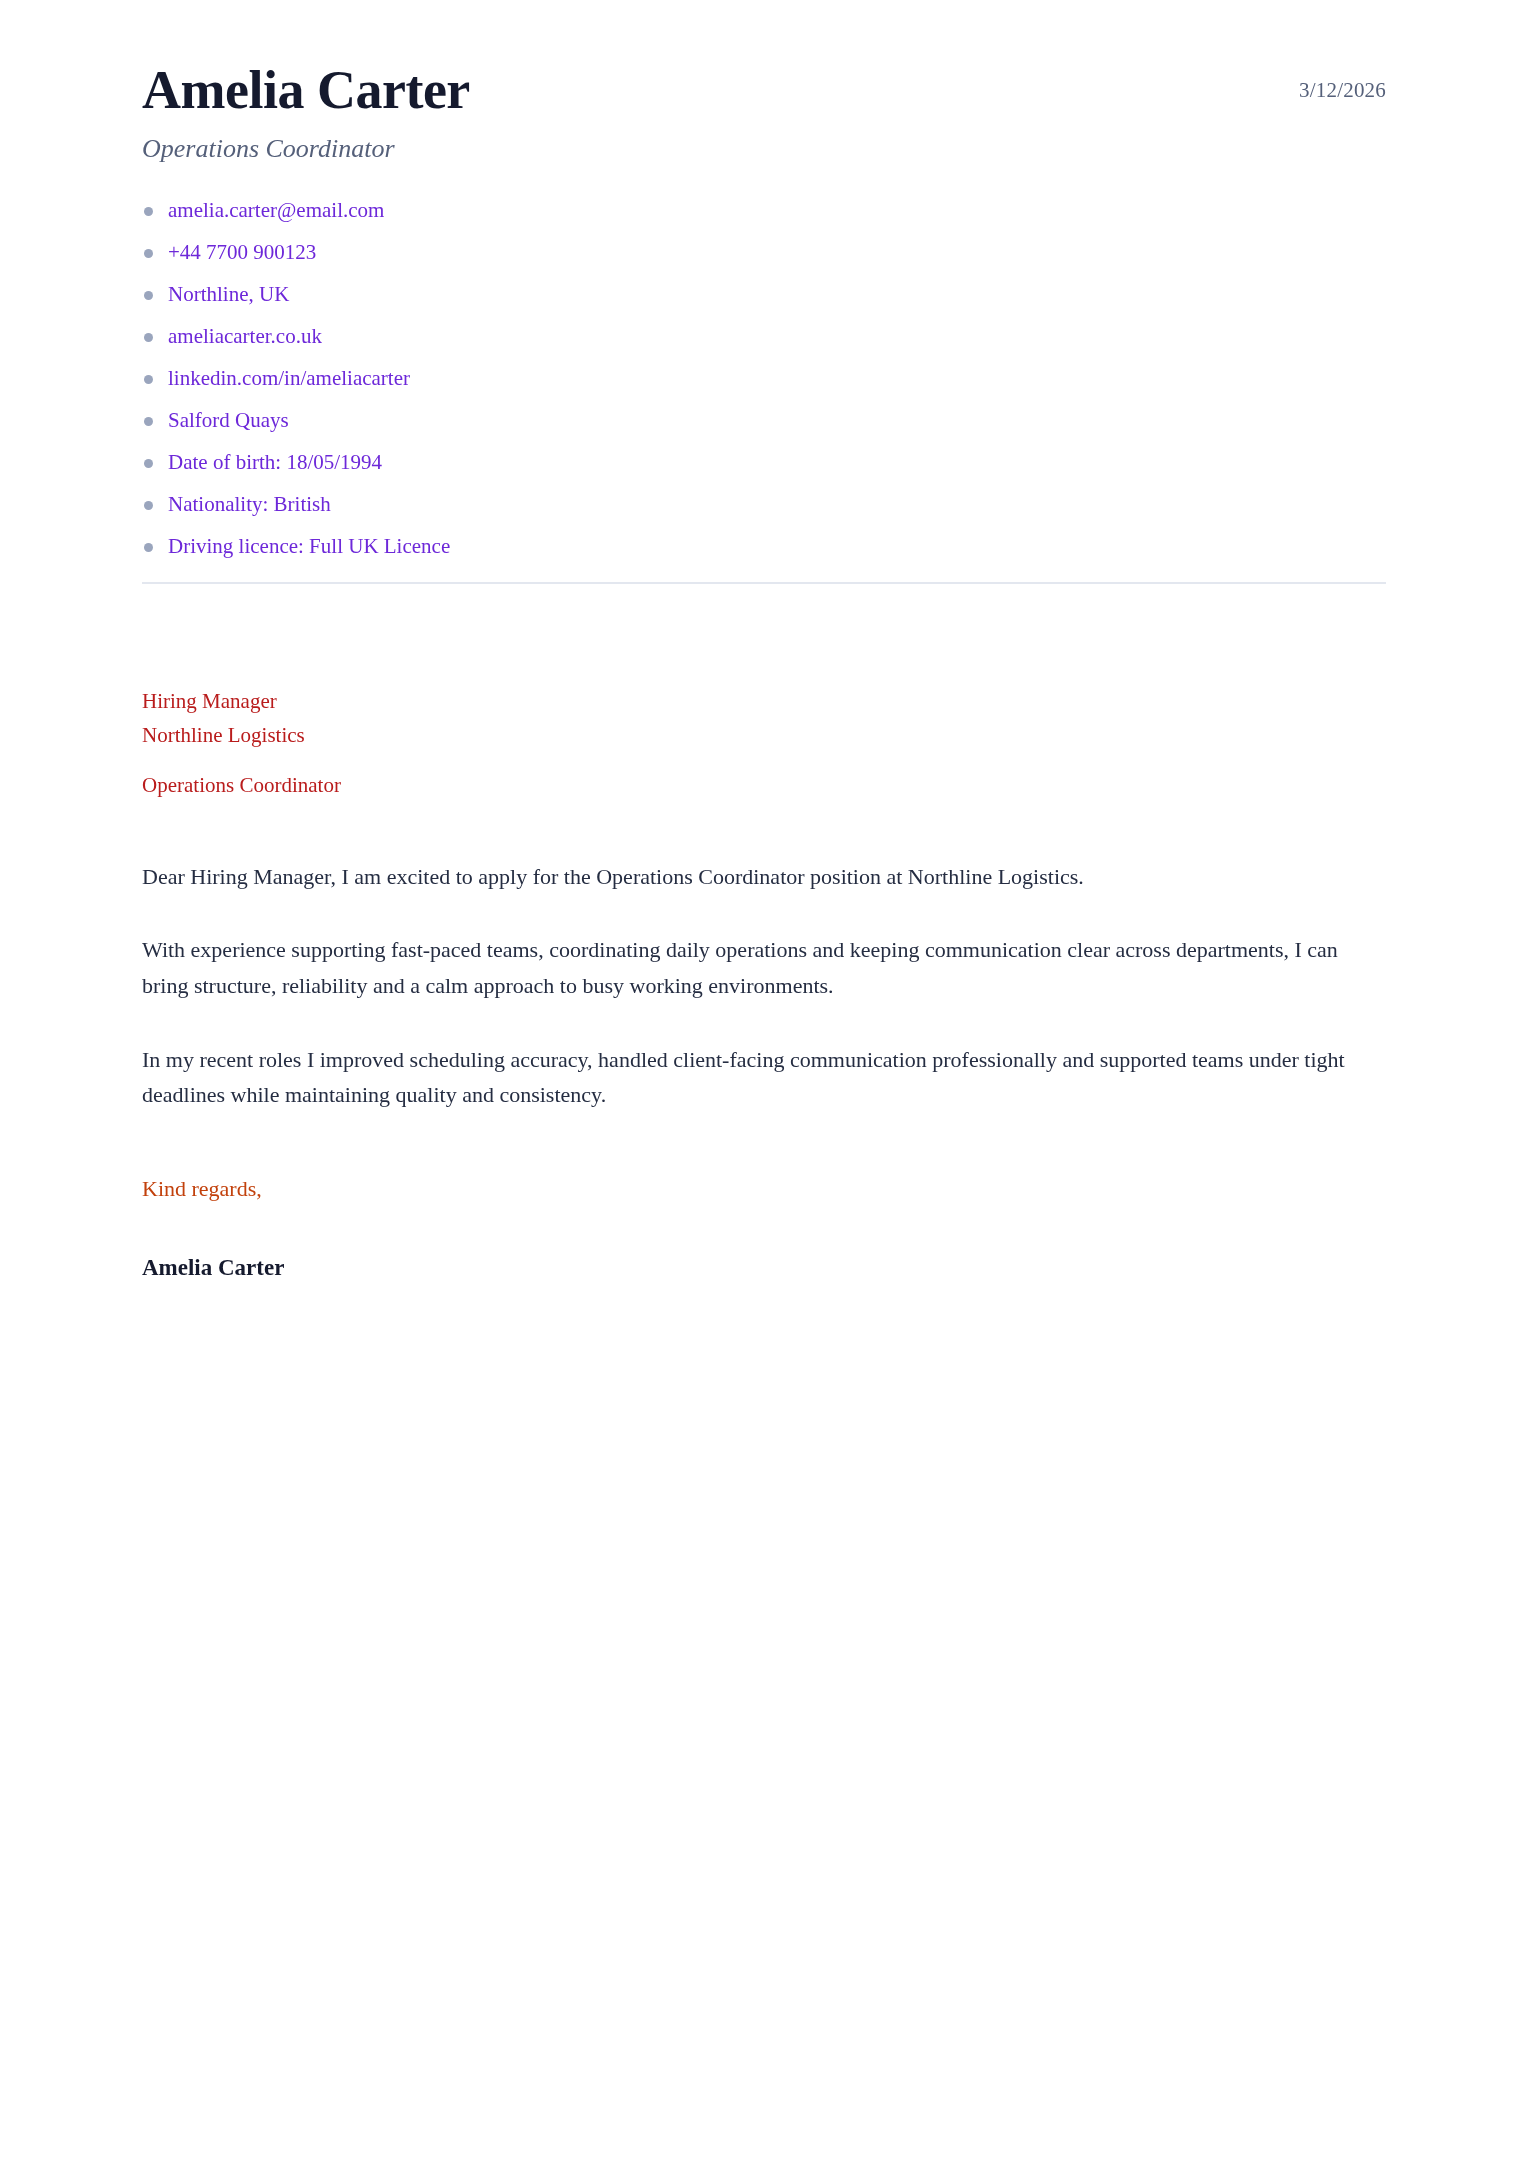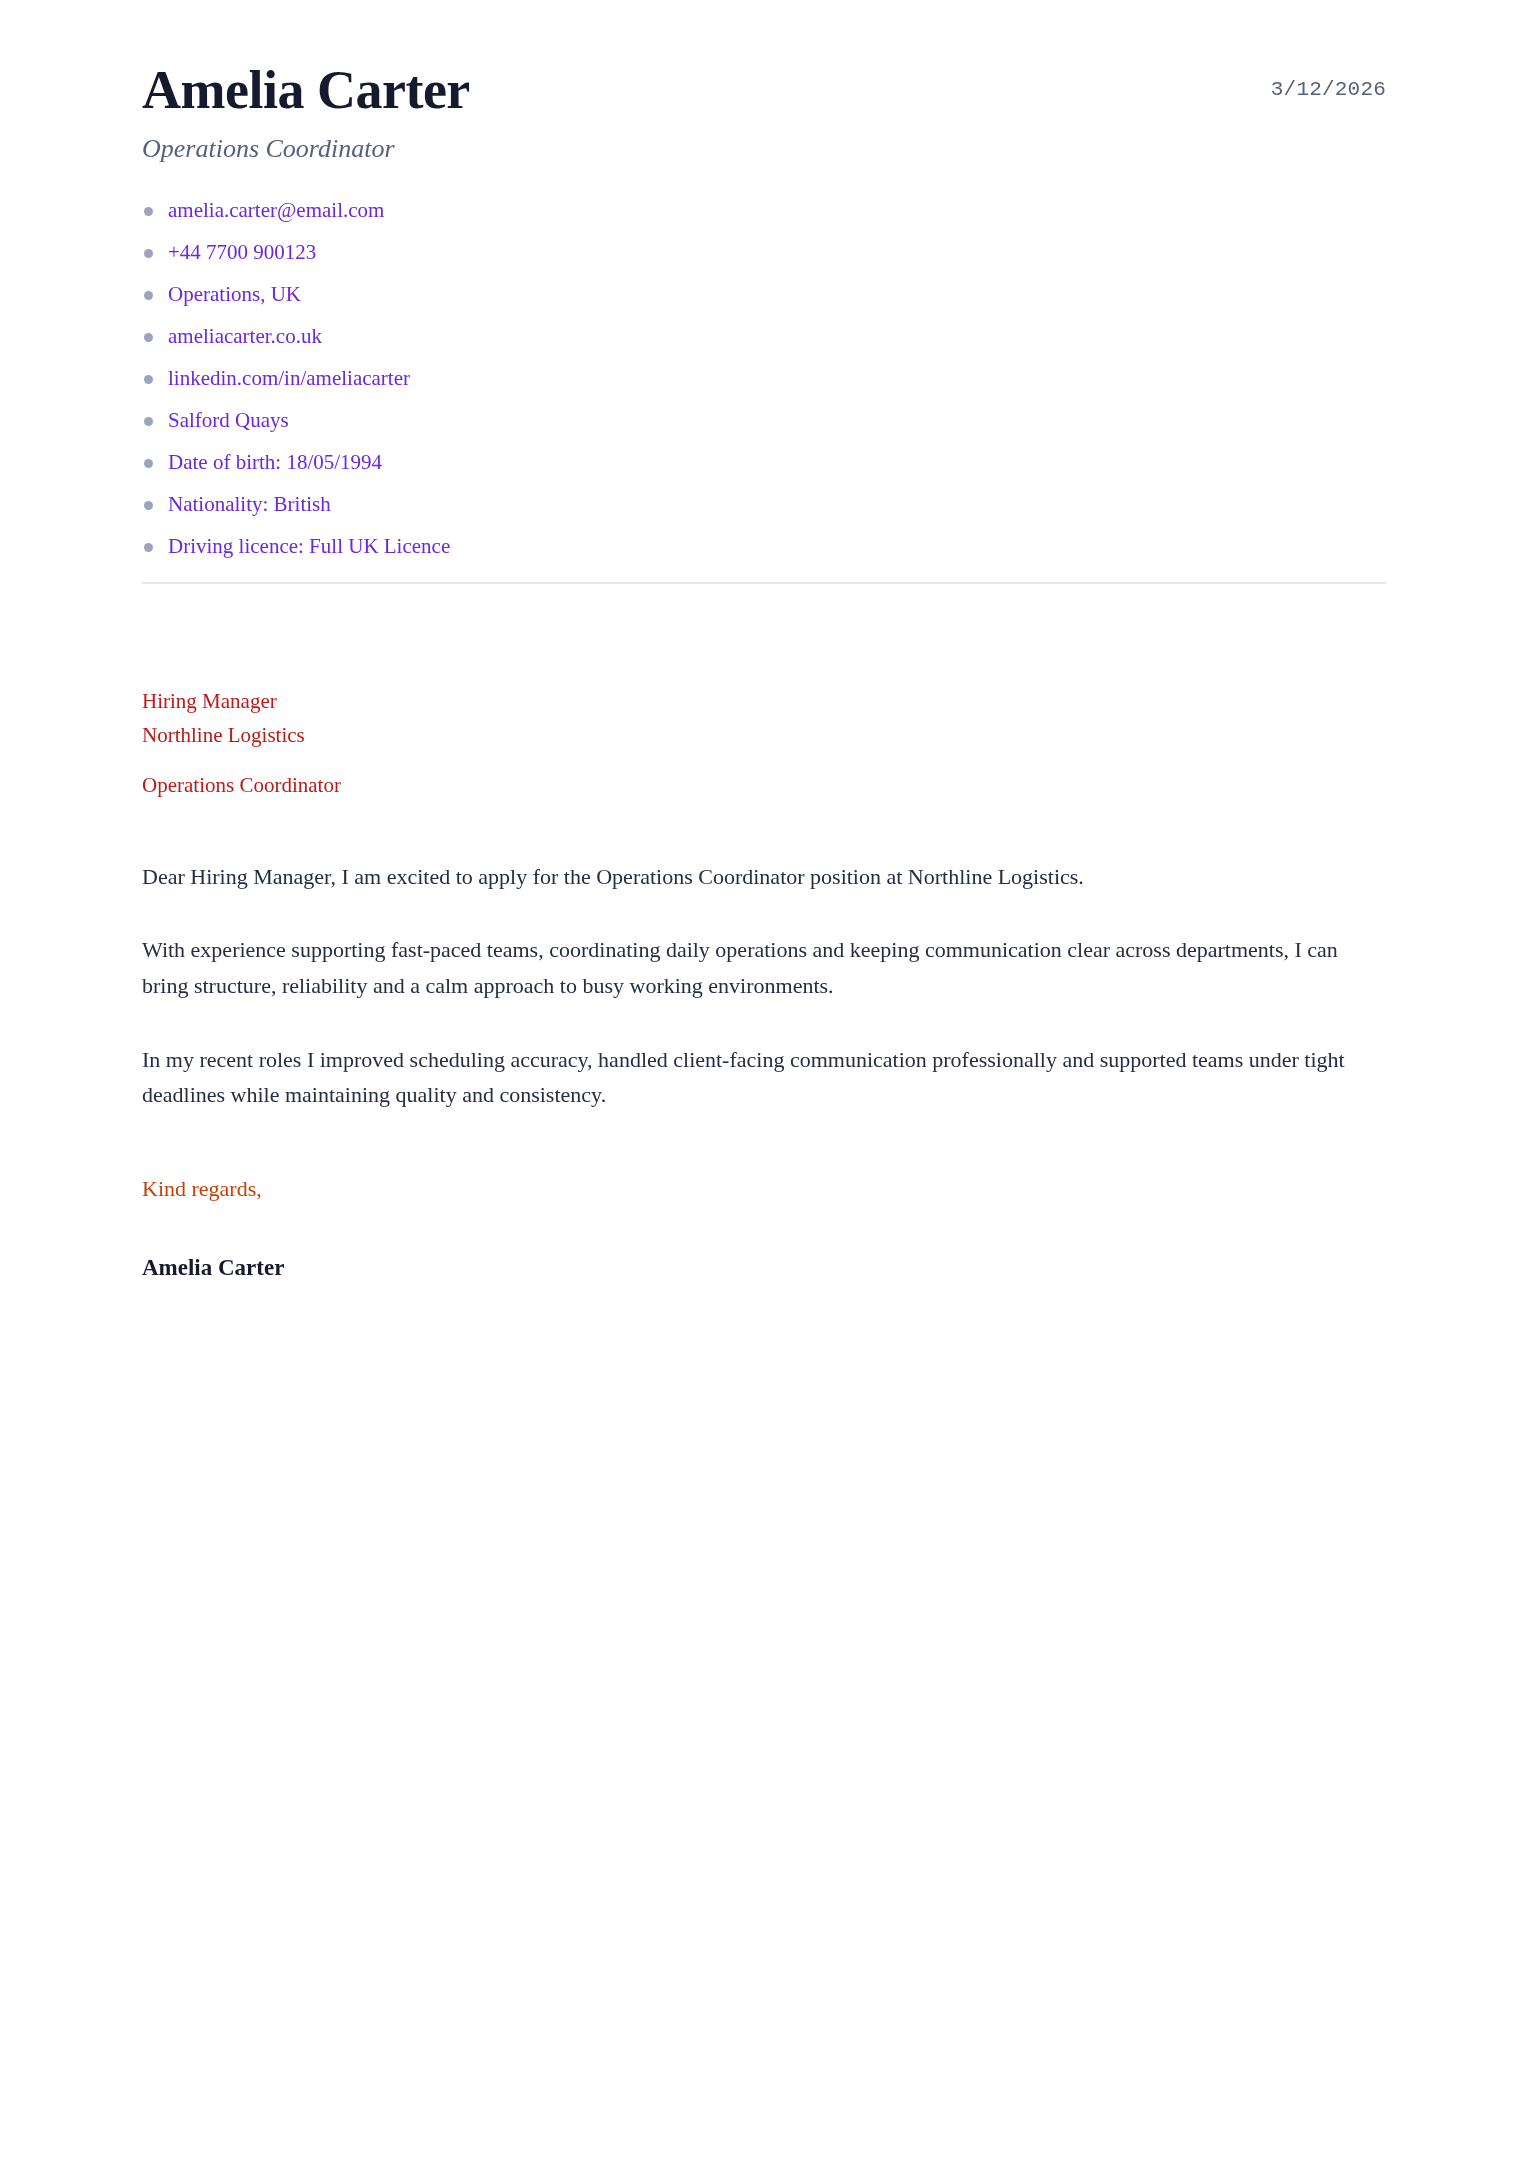--- a/index.html
+++ b/index.html
@@ -29,21 +29,20 @@
     padding-top: 62px;
   }
   .date {
     position: absolute;
     right: 0;
     top: 78px;
     font-size: 21px;
     color: #55607a;
     letter-spacing: 0.2px;
     white-space: nowrap;
-    font-family: Liberation Mono, monospace;
   }
   .name {
     font-size: 54px;
     font-weight: 700;
     color: #151a2e;
     letter-spacing: -0.5px;
     line-height: 1.05;
     margin: 0;
   }
   .role {
@@ -144,21 +143,21 @@
     <li class="contact-item">
       <span class="dot"></span>
       <span>amelia.carter@email.com</span>
     </li>
     <li class="contact-item">
       <span class="dot"></span>
       <span>+44 7700 900123</span>
     </li>
     <li class="contact-item">
       <span class="dot"></span>
-      <span>Operations, UK</span>
+      <span>Northline, UK</span>
     </li>
     <li class="contact-item">
       <span class="dot"></span>
       <span>ameliacarter.co.uk</span>
     </li>
     <li class="contact-item">
       <span class="dot"></span>
       <span>linkedin.com/in/ameliacarter</span>
     </li>
     <li class="contact-item">

